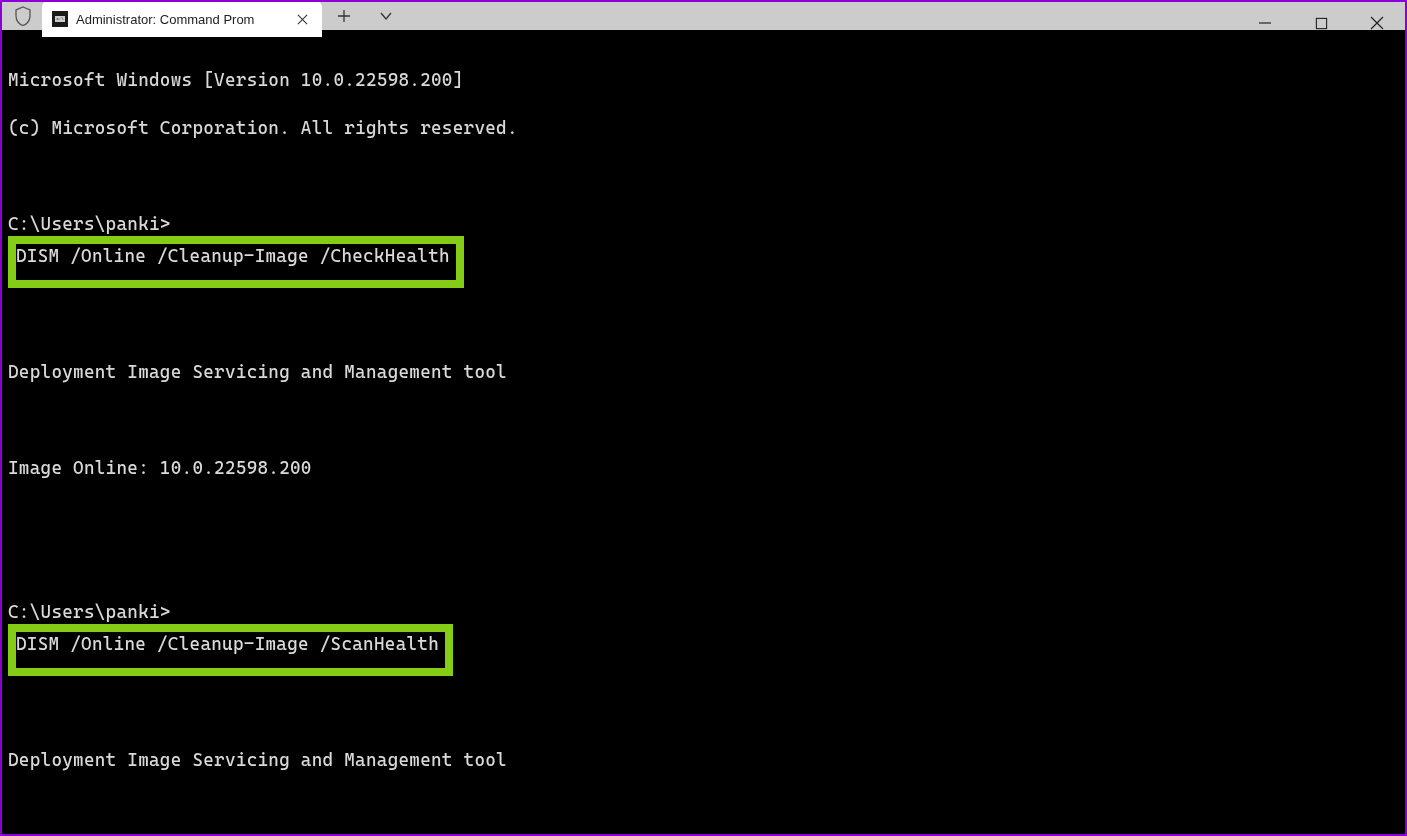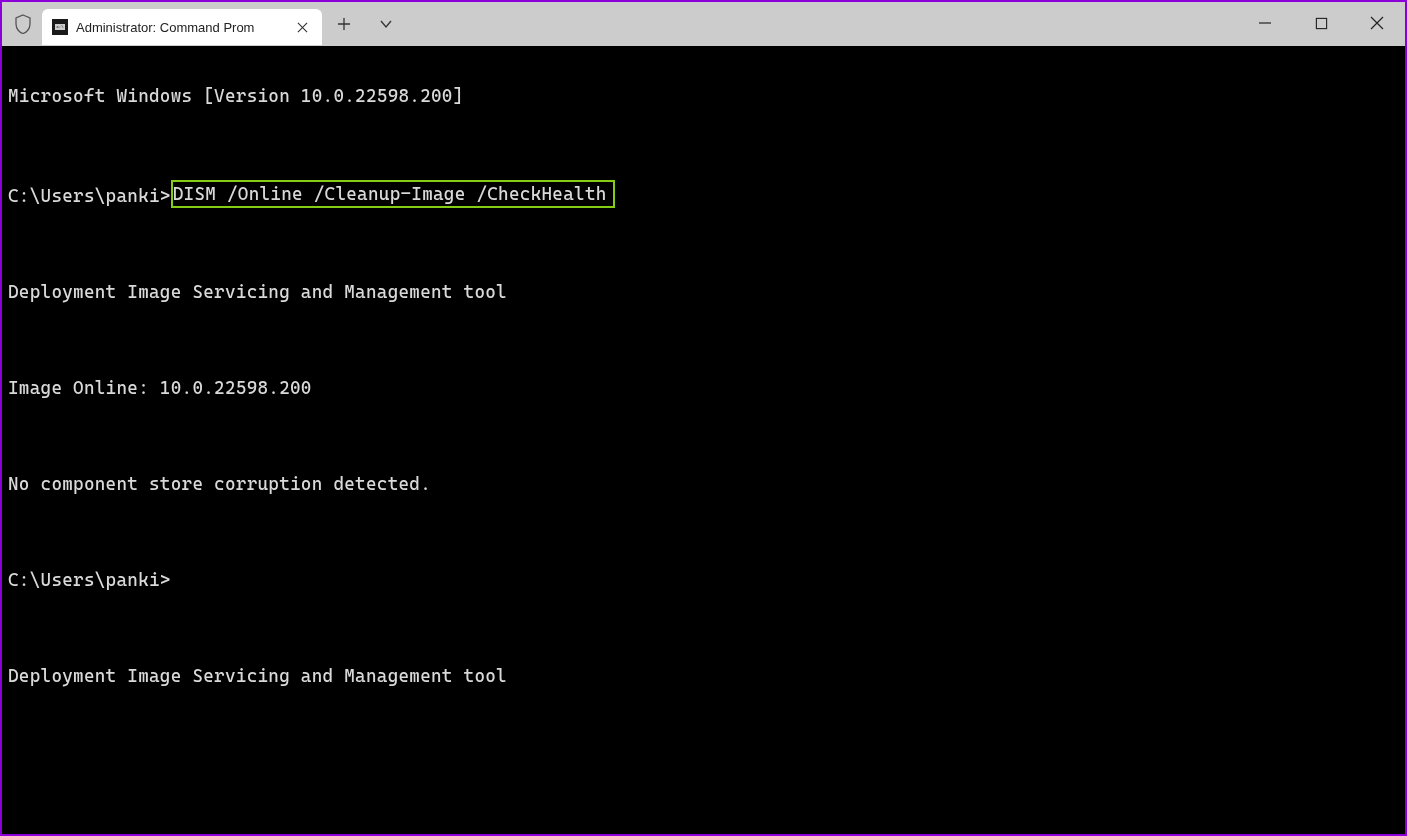--- a/index.html
+++ b/index.html
@@ -5,21 +5,21 @@
   * { margin: 0; padding: 0; box-sizing: border-box; }
   body {
     width: 1407px;
     height: 836px;
     background: #000;
     font-family: Consolas, 'Courier New', monospace;
     overflow: hidden;
     border: 2px solid #8b00d9;
   }
   .titlebar {
-    height: 44px;
+    height: 28px;
     background: #cccccc;
     display: flex;
     align-items: center;
     position: relative;
   }
   .shield-icon {
     width: 18px;
     height: 20px;
     margin-left: 12px;
     margin-right: 10px;
@@ -108,24 +108,24 @@
   .terminal {
     padding: 14px 6px 6px 6px;
     color: #d9d9d9;
     font-size: 18px;
     line-height: 24px;
     letter-spacing: 0.3px;
     white-space: pre;
     font-family: Consolas, 'Cascadia Mono', monospace;
   }
   .line { display: block; }
-  .prompt-line { display: flex; align-items: flex-end; }
+  .prompt-line { display: flex; align-items: flex-start; flex-direction: column; }
   .highlight {
-    border: 2px solid #84cc16;
-    padding: 0 6px 0 0;
+    border: 8px solid #84cc16;
+    padding: 0 6px 12px 0;
     display: inline-block;
   }
   .cmd-text { color: #d9d9d9; }
 </style>
 </head>
 <body>
 
 <div class="titlebar">
   <span class="shield-icon">
     <svg viewBox="0 0 18 20" width="18" height="20">
@@ -169,30 +169,30 @@
     <span class="win-ctrl">
       <svg viewBox="0 0 14 14" width="14" height="14">
           <path d="M1 1 L13 13 M13 1 L1 13" stroke="#222" stroke-width="1.2"></path>
         </svg>
     </span>
   </div>
 </div>
 
 <div class="terminal">
 <span class="line">Microsoft Windows [Version 10.0.22598.200]</span>
+<span class="line">(c) Microsoft Corporation. All rights reserved.</span>
 <span class="line"> </span>
 <div class="prompt-line"><span>C:\Users\panki&gt;</span><span class="highlight"><span class="cmd-text">DISM /Online /Cleanup-Image /CheckHealth</span></span></div>
 <span class="line"> </span>
 <span class="line">Deployment Image Servicing and Management tool</span>
 <span class="line"> </span>
 <span class="line">Image Online: 10.0.22598.200</span>
 <span class="line"> </span>
-<span class="line">No component store corruption detected.</span>
-<span class="line"> </span>
-<div class="prompt-line"><span>C:\Users\panki&gt;</span></div>
+<span class="line"> </span>
+<div class="prompt-line"><span>C:\Users\panki&gt;</span><span class="highlight"><span class="cmd-text">DISM /Online /Cleanup-Image /ScanHealth</span></span></div>
 <span class="line"> </span>
 <span class="line">Deployment Image Servicing and Management tool</span>
 
 
 
 
 
 
 
 

